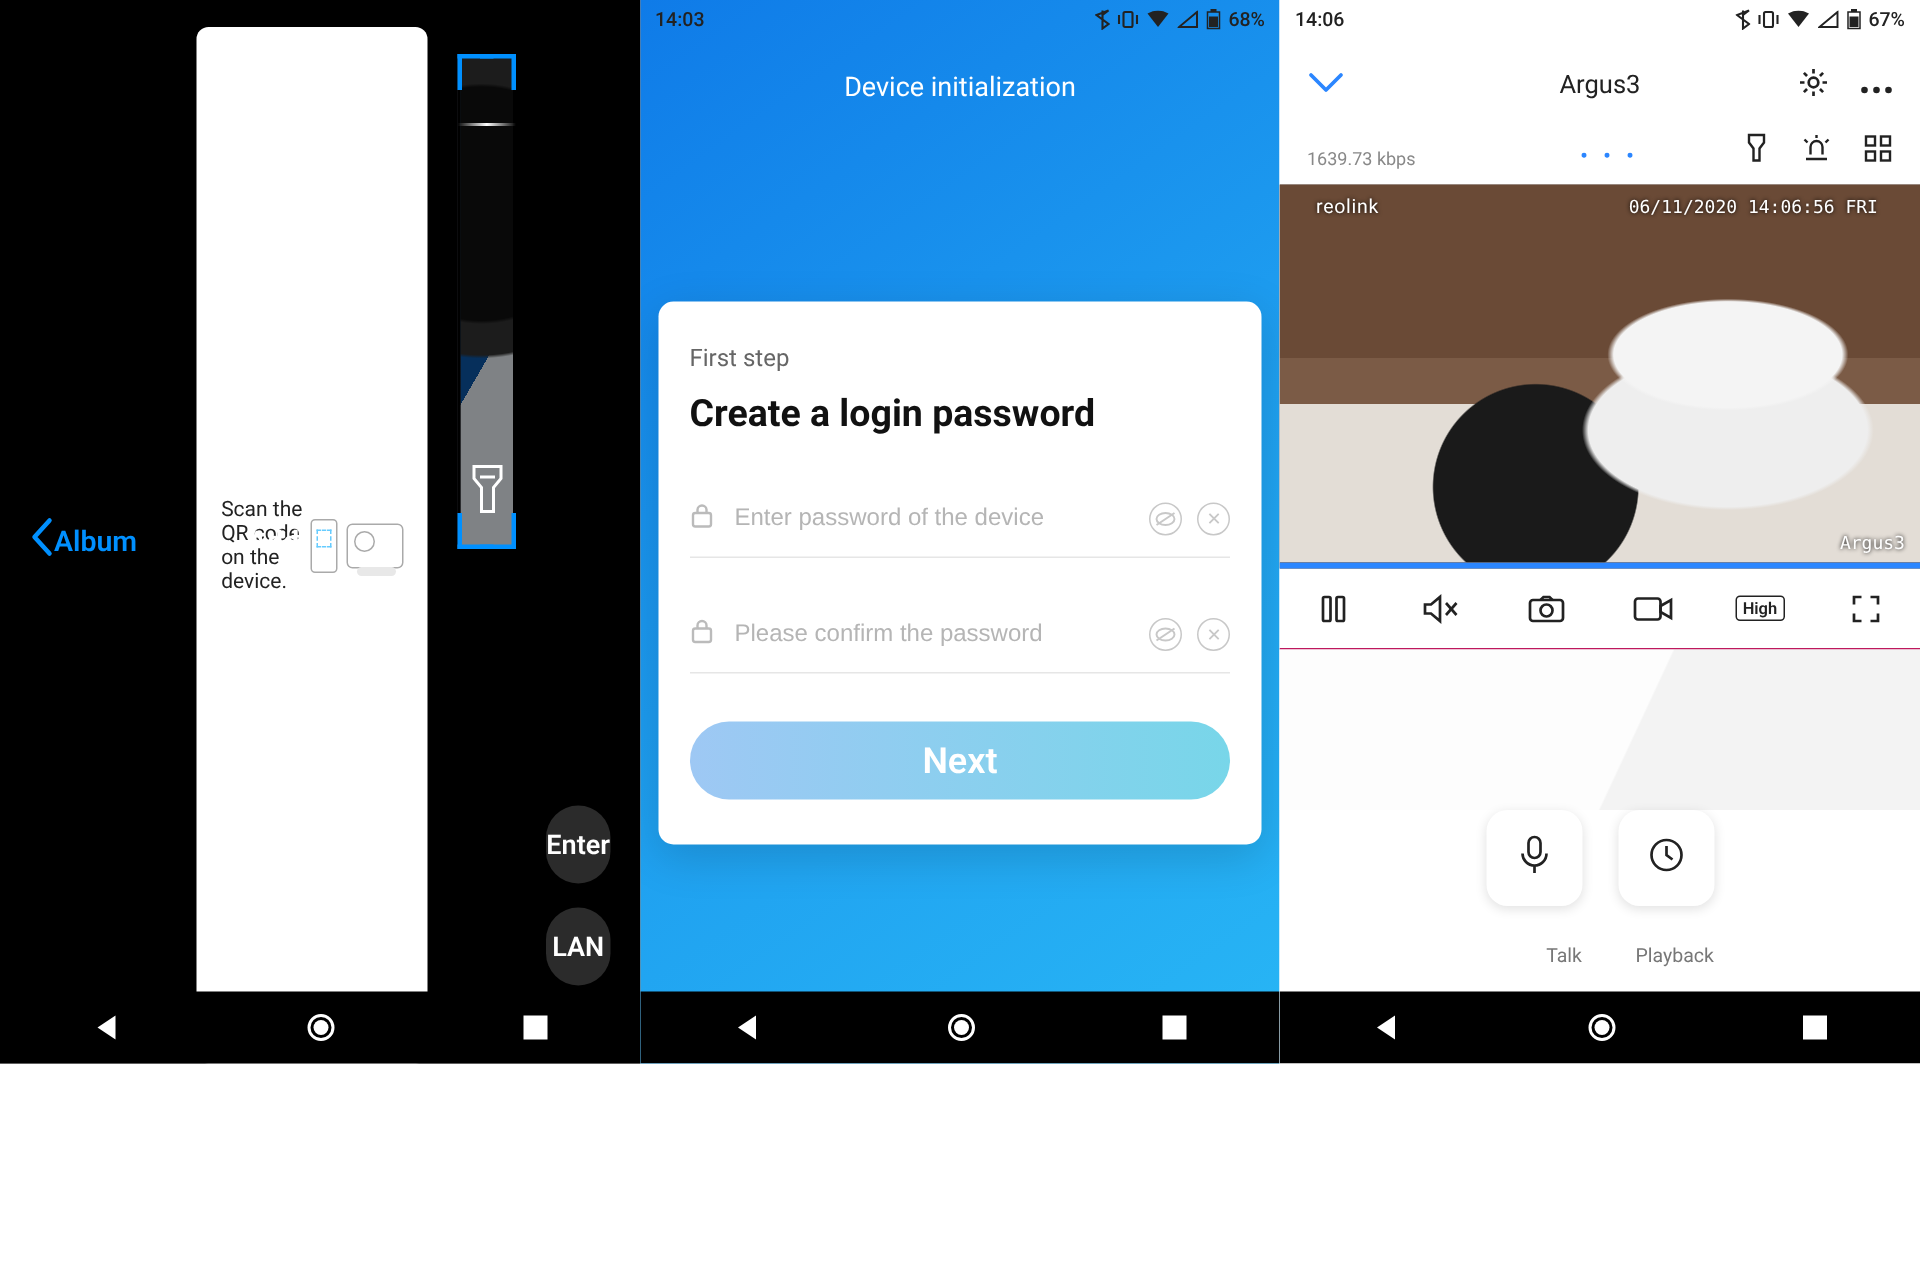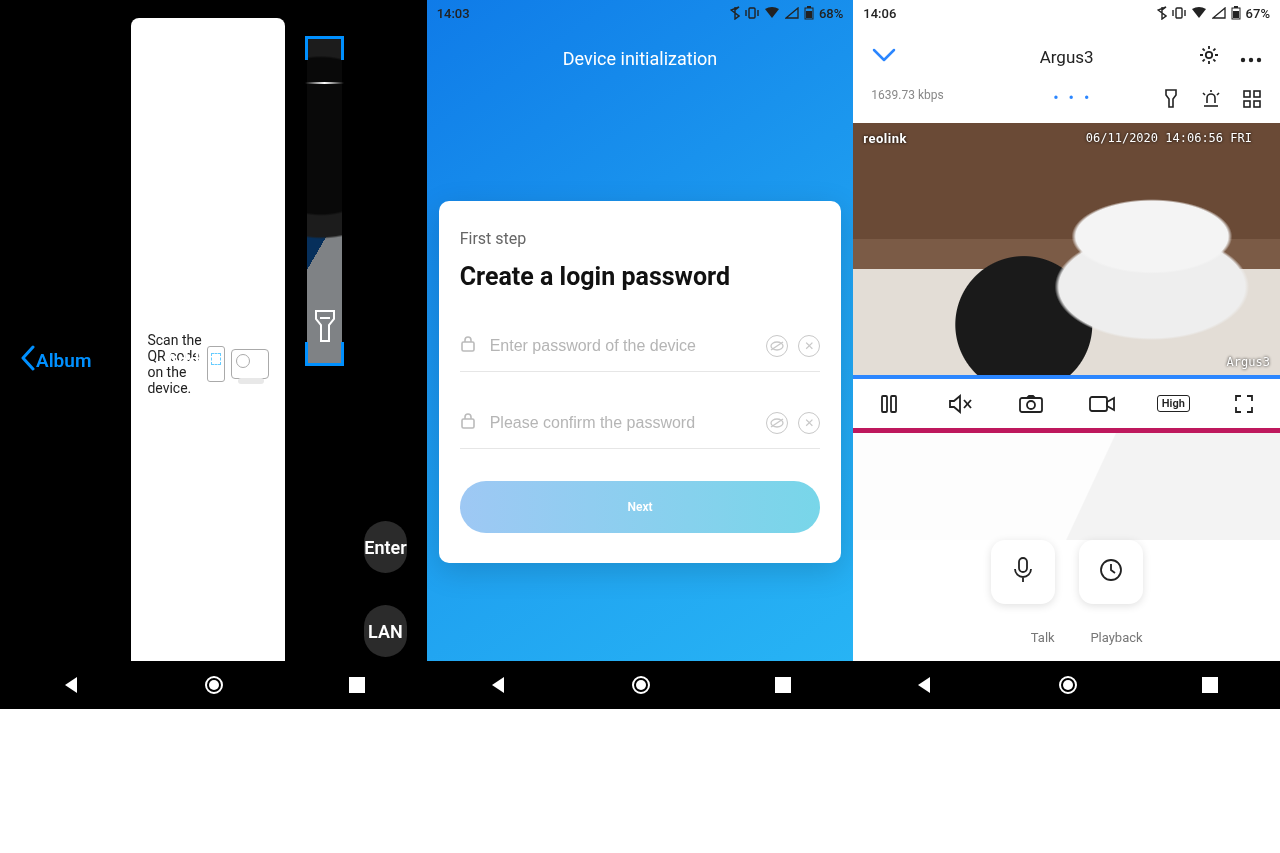--- a/index.html
+++ b/index.html
@@ -32,64 +32,64 @@
     filter: brightness(.55);
     border:2px solid #000;
   }
   .pane1 .corner { position: absolute; width: 24px; height: 24px; border: 3px solid #0090ff; }
   .pane1 .corner.tl { top: 0; left: 0; border-right: none; border-bottom: none; }
   .pane1 .corner.tr { top: 0; right: 0; border-left: none; border-bottom: none; }
   .pane1 .corner.bl { bottom: 0; left: 0; border-right: none; border-top: none; }
   .pane1 .corner.br { bottom: 0; right: 0; border-left: none; border-top: none; }
   .pane1 .scanline { position: absolute; left: 0; right: 0; top: 46px; height: 2px; background: linear-gradient(to right, transparent, #fff, transparent); }
   .pane1 .flash-icon { position: absolute; bottom: 16px; left: 50%; transform: translateX(-50%); }
-  .pane1 .btns { margin-top: auto; padding: 0 20px 52px; display: flex; flex-direction: column; gap: 32px; }
+  .pane1 .btns { margin-top: auto; padding: 0 20px 52px; display: flex; flex-direction: column; gap: 16px; }
   .pane1 .btn { background: #2b2b2b; color: #fff; font-size: 18px; font-weight: 600; border-radius: 28px; height: 52px; display:flex; align-items:center; justify-content:center; }
   .navbar { position: absolute; bottom: 0; left: 0; right: 0; height: 48px; background: #000; display: flex; align-items: center; justify-content: space-around; }
   .navbar svg { display:block; }
 
   
   .pane2 { background: linear-gradient(145deg, #0f7be8 0%, #1fa0f0 55%, #28b6f5 100%); display: flex; flex-direction: column; }
   .pane2 .statusbar, .pane3 .statusbar { height: 26px; display: flex; align-items: center; justify-content: space-between; padding: 0 10px; font-size: 13px; font-weight: 500; color: #222; }
   .pane2 .statusbar .right, .pane3 .statusbar .right { display: flex; align-items: center; gap: 5px; }
   .pane2 .sb-ico, .pane3 .sb-ico { display:inline-flex; }
   .pane2 .hdr { text-align: center; font-size: 18px; color: #fff; padding: 22px 0 28px; }
   .pane2 .card { background: #fff; border-radius: 10px; margin: 104px 12px 16px; padding: 28px 21px 30px; box-shadow: 0 8px 30px rgba(0,0,0,.15); }
   .pane2 .step { color: #666; font-size: 16px; margin-bottom: 14px; }
   .pane2 .card h2 { font-size: 25px; font-weight: 700; color: #111; margin-bottom: 36px; }
   .pane2 .field { display: flex; align-items: center; border-bottom: 1px solid #e6e6e6; padding: 8px 0 14px; margin-bottom: 32px; gap: 12px; }
   .pane2 .field .lock { color: #bbb; flex: 0 0 18px; }
   .pane2 .field input { border: none; outline: none; font-size: 16px; color: #444; flex: 1; background: transparent; }
   .pane2 .field input::placeholder { color: #b5b5b5; }
   .pane2 .field .ops { display: flex; gap: 10px; }
   .pane2 .field .op { width: 22px; height: 22px; border: 1.5px solid #c8c8c8; border-radius: 50%; display:flex; align-items:center; justify-content:center; color:#c8c8c8; font-size:12px; }
-  .pane2 .next { margin-top: 10px; height: 52px; border-radius: 26px; background: linear-gradient(90deg, #9ec8f4, #78d6e9); color: #fff; font-size: 12px; font-weight: 600; display:flex; align-items:center; justify-content:center; }
+  .pane2 .next { margin-top: 10px; height: 52px; border-radius: 26px; background: linear-gradient(90deg, #9ec8f4, #78d6e9); color: #fff; font-size: 24px; font-weight: 600; display:flex; align-items:center; justify-content:center; }
 
   
   .pane3 { background: #fff; display: flex; flex-direction: column; }
   .pane3 .hdr { display: flex; align-items: center; justify-content: space-between; padding: 18px 18px 14px; }
   .pane3 .hdr .down { color: #2b86ff; }
   .pane3 .hdr .title { font-size: 17px; color: #222; position:absolute; left:0; right:0; text-align:center; }
   .pane3 .hdr .rops { display:flex; gap:20px; align-items:center; color:#222; }
-  .pane3 .infobar { display: flex; align-items: flex-start; justify-content: space-between; padding: 4px 18px 10px; font-size: 12px; color: #888; }
+  .pane3 .infobar { display: flex; align-items: flex-end; justify-content: space-between; padding: 4px 18px 10px; font-size: 12px; color: #888; }
   .pane3 .infobar .dots { color:#2b86ff; letter-spacing:3px; font-size:16px; margin-left:40px;}
   .pane3 .infobar .rops { display:flex; gap:20px; align-items:center; color:#333;}
   .pane3 .video { height: 256px; position: relative; background: #503a2e; border-bottom: 4px solid #2b86ff; overflow:hidden;}
   .pane3 .video .room {
     position:absolute; inset:0;
     background:
       radial-gradient(ellipse at 70% 45%, #f4f4f4 0 18%, transparent 19%),
       radial-gradient(ellipse at 70% 65%, #eee 0 22%, transparent 23%),
       radial-gradient(circle at 40% 80%, #1a1a1a 0 68px, transparent 69px),
       linear-gradient(180deg, #6a4a36 0 46%, #7b5b46 46% 58%, #e3ddd6 58% 100%);
   }
-  .pane3 .video .brand { position:absolute; top:8px; left:10px; color:#fff; font-size:13px; text-shadow:0 0 3px #000; font-weight:700; letter-spacing:.5px;}
+  .pane3 .video .brand { position:absolute; top:8px; left:24px; color:#fff; font-size:13px; text-shadow:0 0 3px #000; font-weight:400; letter-spacing:.5px;}
   .pane3 .video .ts { position:absolute; top:8px; right:28px; color:#fff; font-size:12px; text-shadow:0 0 3px #000; font-family: monospace;}
   .pane3 .video .name { position:absolute; bottom:6px; right:10px; color:#fff; font-size:12px; text-shadow:0 0 3px #000; font-family: monospace;}
-  .pane3 .ctrlbar { height: 54px; border-bottom: 5px solid #be185d; display: flex; align-items: center; justify-content: space-around; color:#222; }
+  .pane3 .ctrlbar { height: 54px; border-bottom: 1px solid #be185d; display: flex; align-items: center; justify-content: space-around; color:#222; }
   .pane3 .ctrlbar .c { display:flex; align-items:center; justify-content:center; width:40px; height:40px;}
   .pane3 .quality-badge { border:1.5px solid #222; border-radius:3px; padding:1px 4px; font-size:11px; font-weight:600;}
   .pane3 .spacer { flex:1; background: linear-gradient(115deg, #fdfdfd 0 55%, #f3f3f3 55.3% 100%); }
   .pane3 .bottom-actions { display:flex; gap:24px; justify-content:center; padding-bottom: 64px; }
   .pane3 .action { display:flex; flex-direction:column; align-items:flex-end; gap:26px; }
   .pane3 .action .sq { width:64px; height:64px; border-radius:14px; background:#fff; box-shadow: 0 2px 8px rgba(0,0,0,.12); display:flex; align-items:center; justify-content:center; color:#222;}
   .pane3 .action .lbl { font-size:13px; color:#777; }
 </style>
 </head>
 <body>

